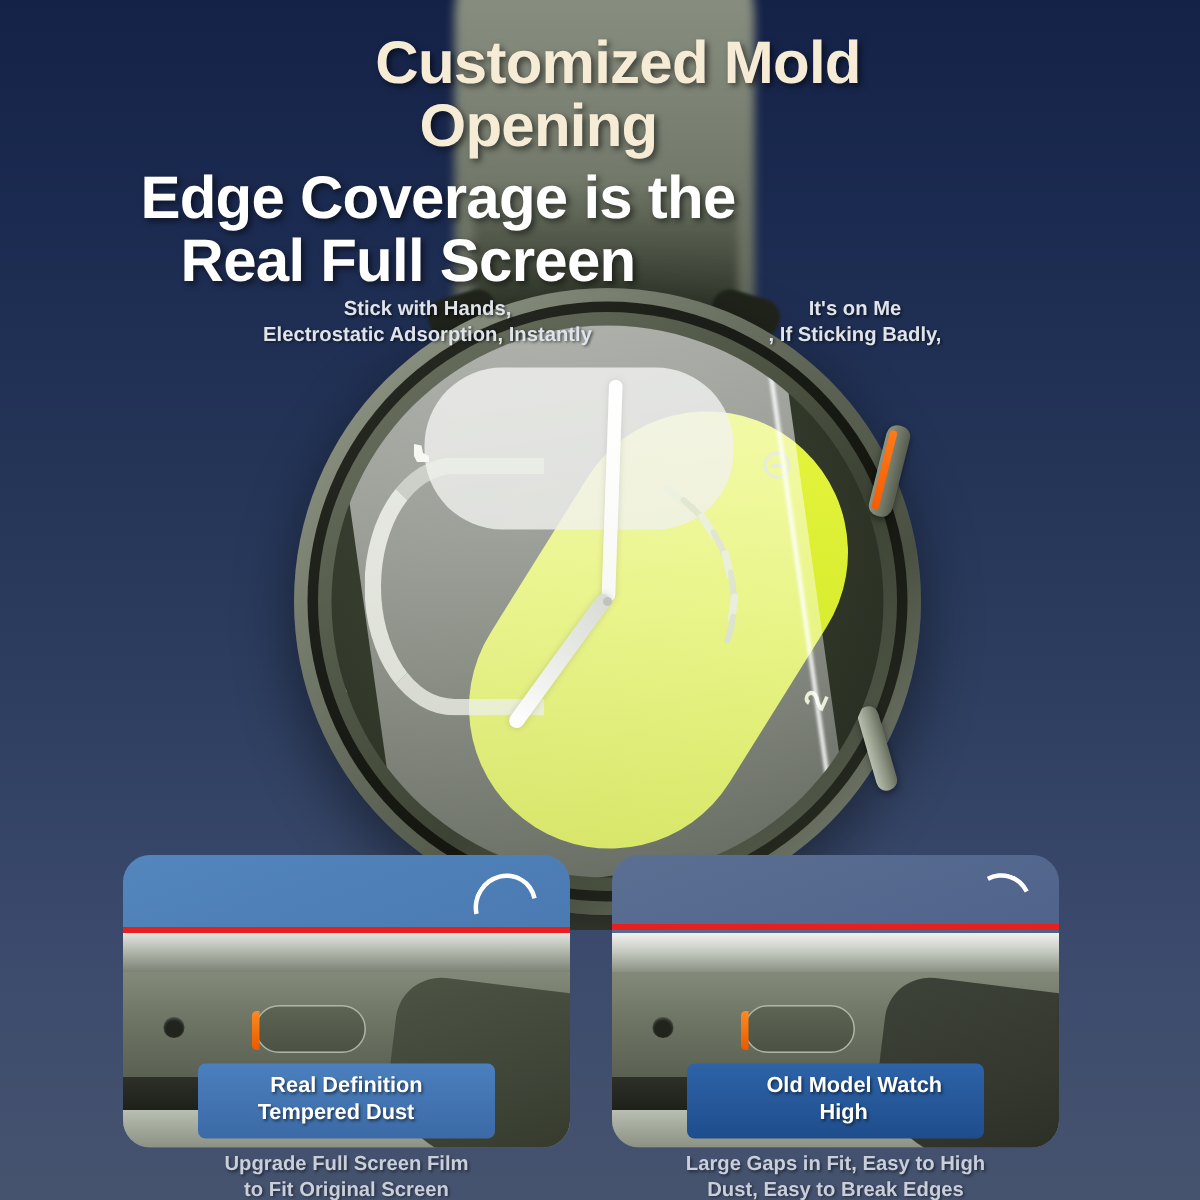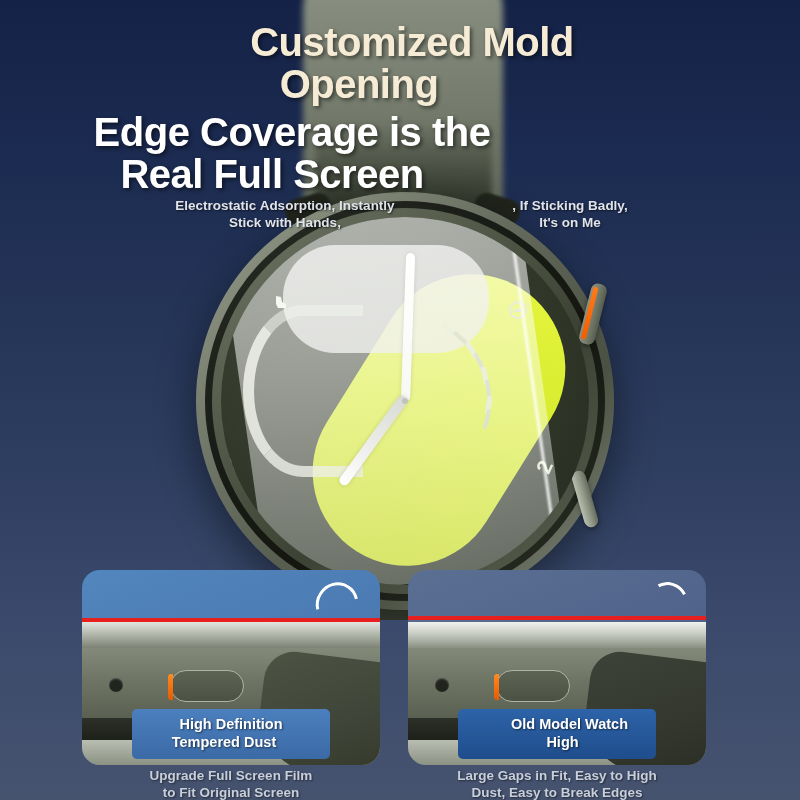--- a/index.html
+++ b/index.html
@@ -515,42 +515,42 @@
     <span class="l1">Customized Mold</span>
     <span class="l2">Opening</span>
   </div>
 
   <div class="h-mid">
     <span class="l1">Edge Coverage is the</span>
     <span class="l2">Real Full Screen</span>
   </div>
 
   <div class="sub-left">
+    <div>Stick with Hands,</div>
     <div>Electrostatic Adsorption, Instantly</div>
-    <div>Stick with Hands,</div>
   </div>
   <div class="sub-right">
+    <div>It's on Me</div>
     <div>, If Sticking Badly,</div>
-    <div>It's on Me</div>
   </div>
 
   <div class="panel left">
     <div class="pnl-red"></div>
     <div class="pnl-body">
       <div class="pnl-edge"></div>
       <div class="pnl-case"></div>
       <div class="pnl-dark"></div>
       <div class="pnl-foot"></div>
       <div class="pnl-hole"></div>
       <div class="pnl-btn"></div>
       <div class="pnl-strap"></div>
     </div>
     <div class="swoosh"></div>
     <div class="badge">
-      <span>High Definition</span>
+      <span>Real Definition</span>
       <span class="bl2">Tempered Dust</span>
     </div>
   </div>
   <div class="caption left">
     <span>Upgrade Full Screen Film</span>
     <span>to Fit Original Screen</span>
   </div>
 
   <div class="panel right">
     <div class="pnl-red"></div>

